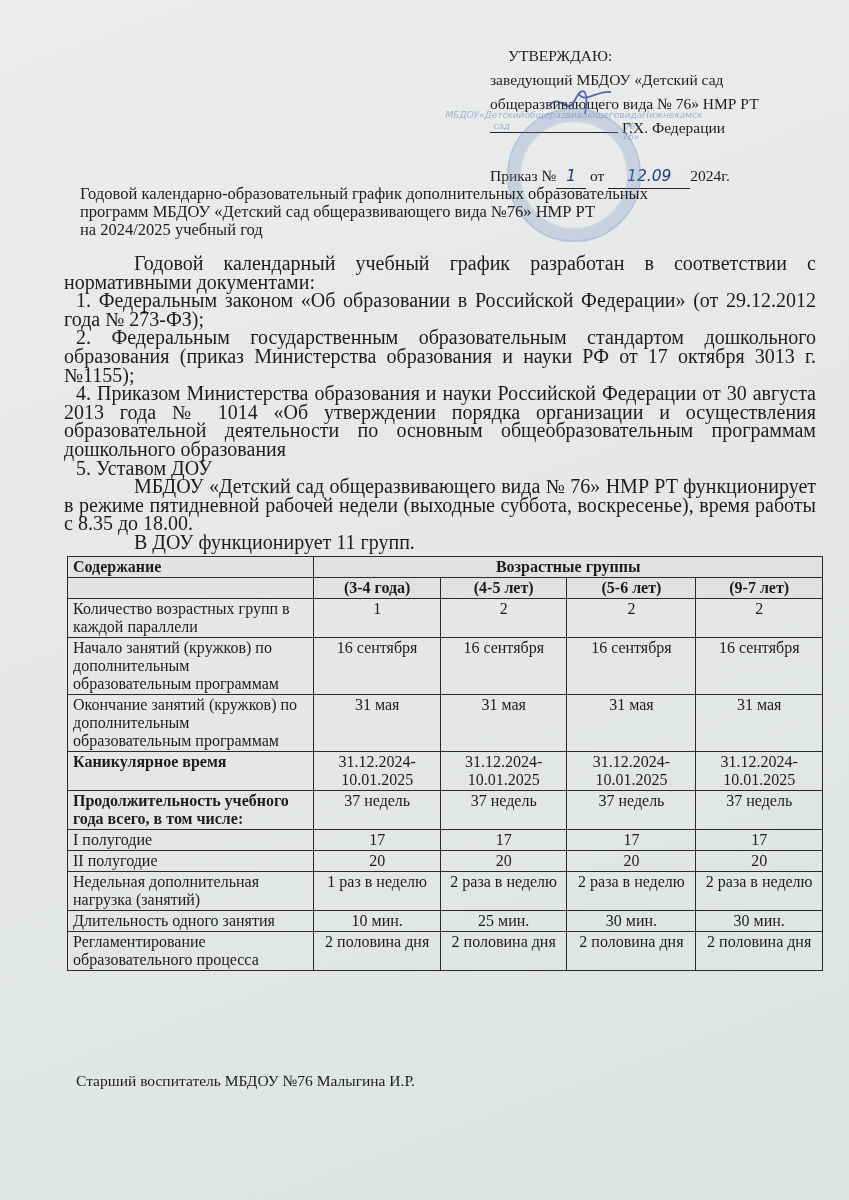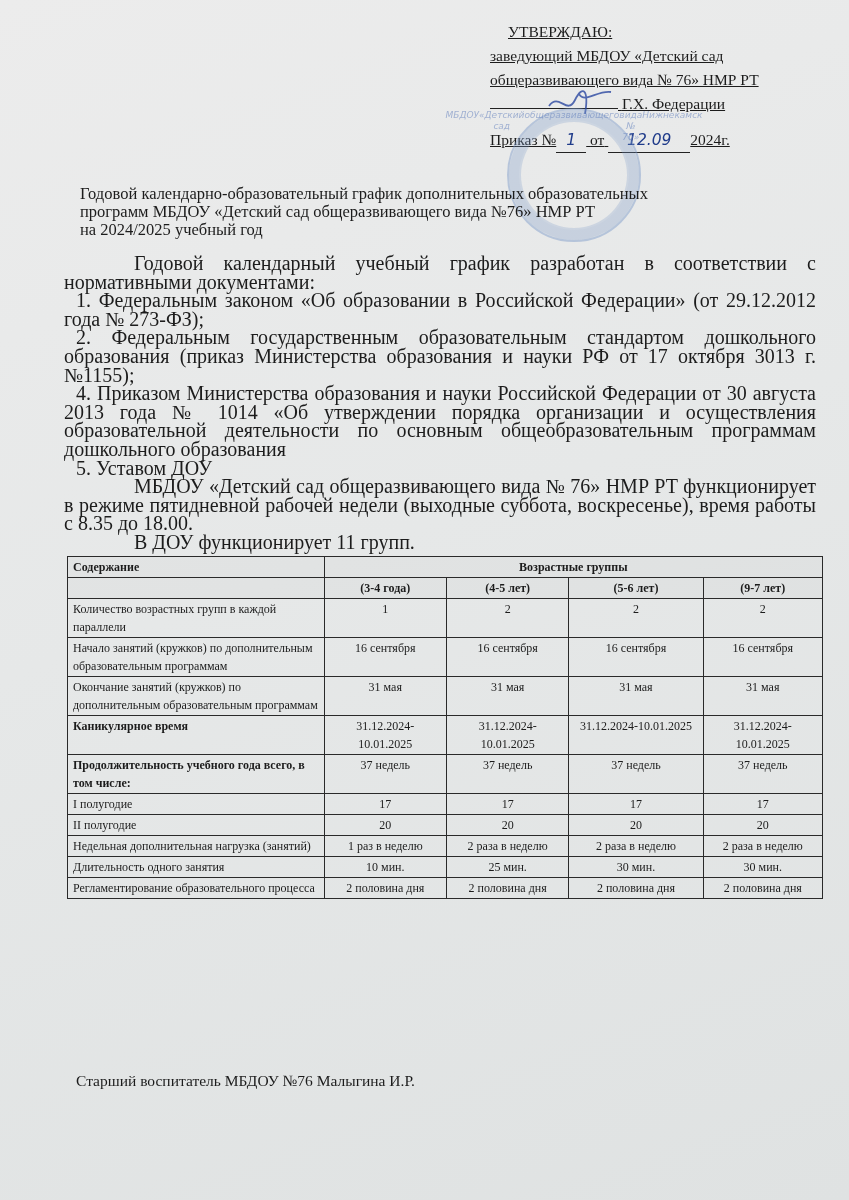--- a/index.html
+++ b/index.html
@@ -4,27 +4,27 @@
   <style>
     html, body { margin: 0; padding: 0; }
     body {
       width: 849px; height: 1200px; overflow: hidden;
       background: linear-gradient(160deg, #ececec 0%, #e6e8e8 45%, #dfe2e2 100%);
       font-family: "Liberation Serif", "DejaVu Serif", serif;
       color: #1c1c1c;
       position: relative;
     }
     .approve {
-      position: absolute; left: 490px; top: 20px; width: 340px;
-      font-size: 15.5px; line-height: 24px; text-decoration: underline;
+      position: absolute; left: 490px; top: 44px; width: 340px;
+      font-size: 15.5px; line-height: 24px;
     }
     .approve .ttl { padding-left: 18px; }
     .approve .sigline { position: relative; }
     .approve .underline-blank { display: inline-block; width: 128px; border-bottom: 1px solid #222; vertical-align: baseline; }
-    .approve .order { margin-top: 12px; }
+    .approve .order { margin-top: 24px; }
     .approve .fill { display: inline-block; border-bottom: 1px solid #222; font-style: italic; color: #1f3b8a; font-family: "DejaVu Sans", sans-serif; text-align: center; }
     .approve .fill.n { width: 30px; }
     .approve .fill.d { width: 82px; }
     .signature { position: absolute; left: 545px; top: 86px; width: 70px; height: 36px; }
     .stamp {
       position: absolute; left: 507px; top: 108px; width: 130px; height: 130px;
       border: 2px solid rgba(120,150,200,0.45); border-radius: 50%;
       box-shadow: inset 0 0 0 10px rgba(120,150,200,0.06), inset 0 0 0 12px rgba(120,150,200,0.25);
       color: rgba(100,130,190,0.55); font-family: "DejaVu Sans", sans-serif;
       font-size: 9px; font-style: italic; text-align: center;
@@ -35,21 +35,21 @@
       text-align: left; font-weight: normal; font-size: 16.5px; line-height: 18px;
     }
     .body-text {
       position: absolute; left: 64px; top: 254px; width: 752px;
       font-size: 20px; line-height: 18.6px; text-align: justify;
     }
     .body-text p { margin: 0; }
     .indent { text-indent: 70px; }
     .list-item { text-indent: 12px; }
     .table-wrap { position: absolute; left: 67px; top: 556px; width: 756px; }
-    table { border-collapse: collapse; width: 756px; font-size: 12px; line-height: 18px; }
+    table { border-collapse: collapse; width: 756px; font-size: 16px; line-height: 18px; }
     td, th { border: 1px solid #2a2a2a; padding: 1px 5px; vertical-align: top; font-weight: normal; }
     th { font-weight: bold; }
     td.c { text-align: center; }
     td.b { font-weight: bold; }
     col.c0 { width: 172px; } col.c1 { width: 82px; } col.c2 { width: 82px; } col.c3 { width: 90px; } col.c4 { width: 80px; }
     .head-row th { background: rgba(0,0,0,0.02); }
     .footer {
       position: absolute; left: 76px; top: 1072px; font-size: 15.5px;
     }
   </style>

